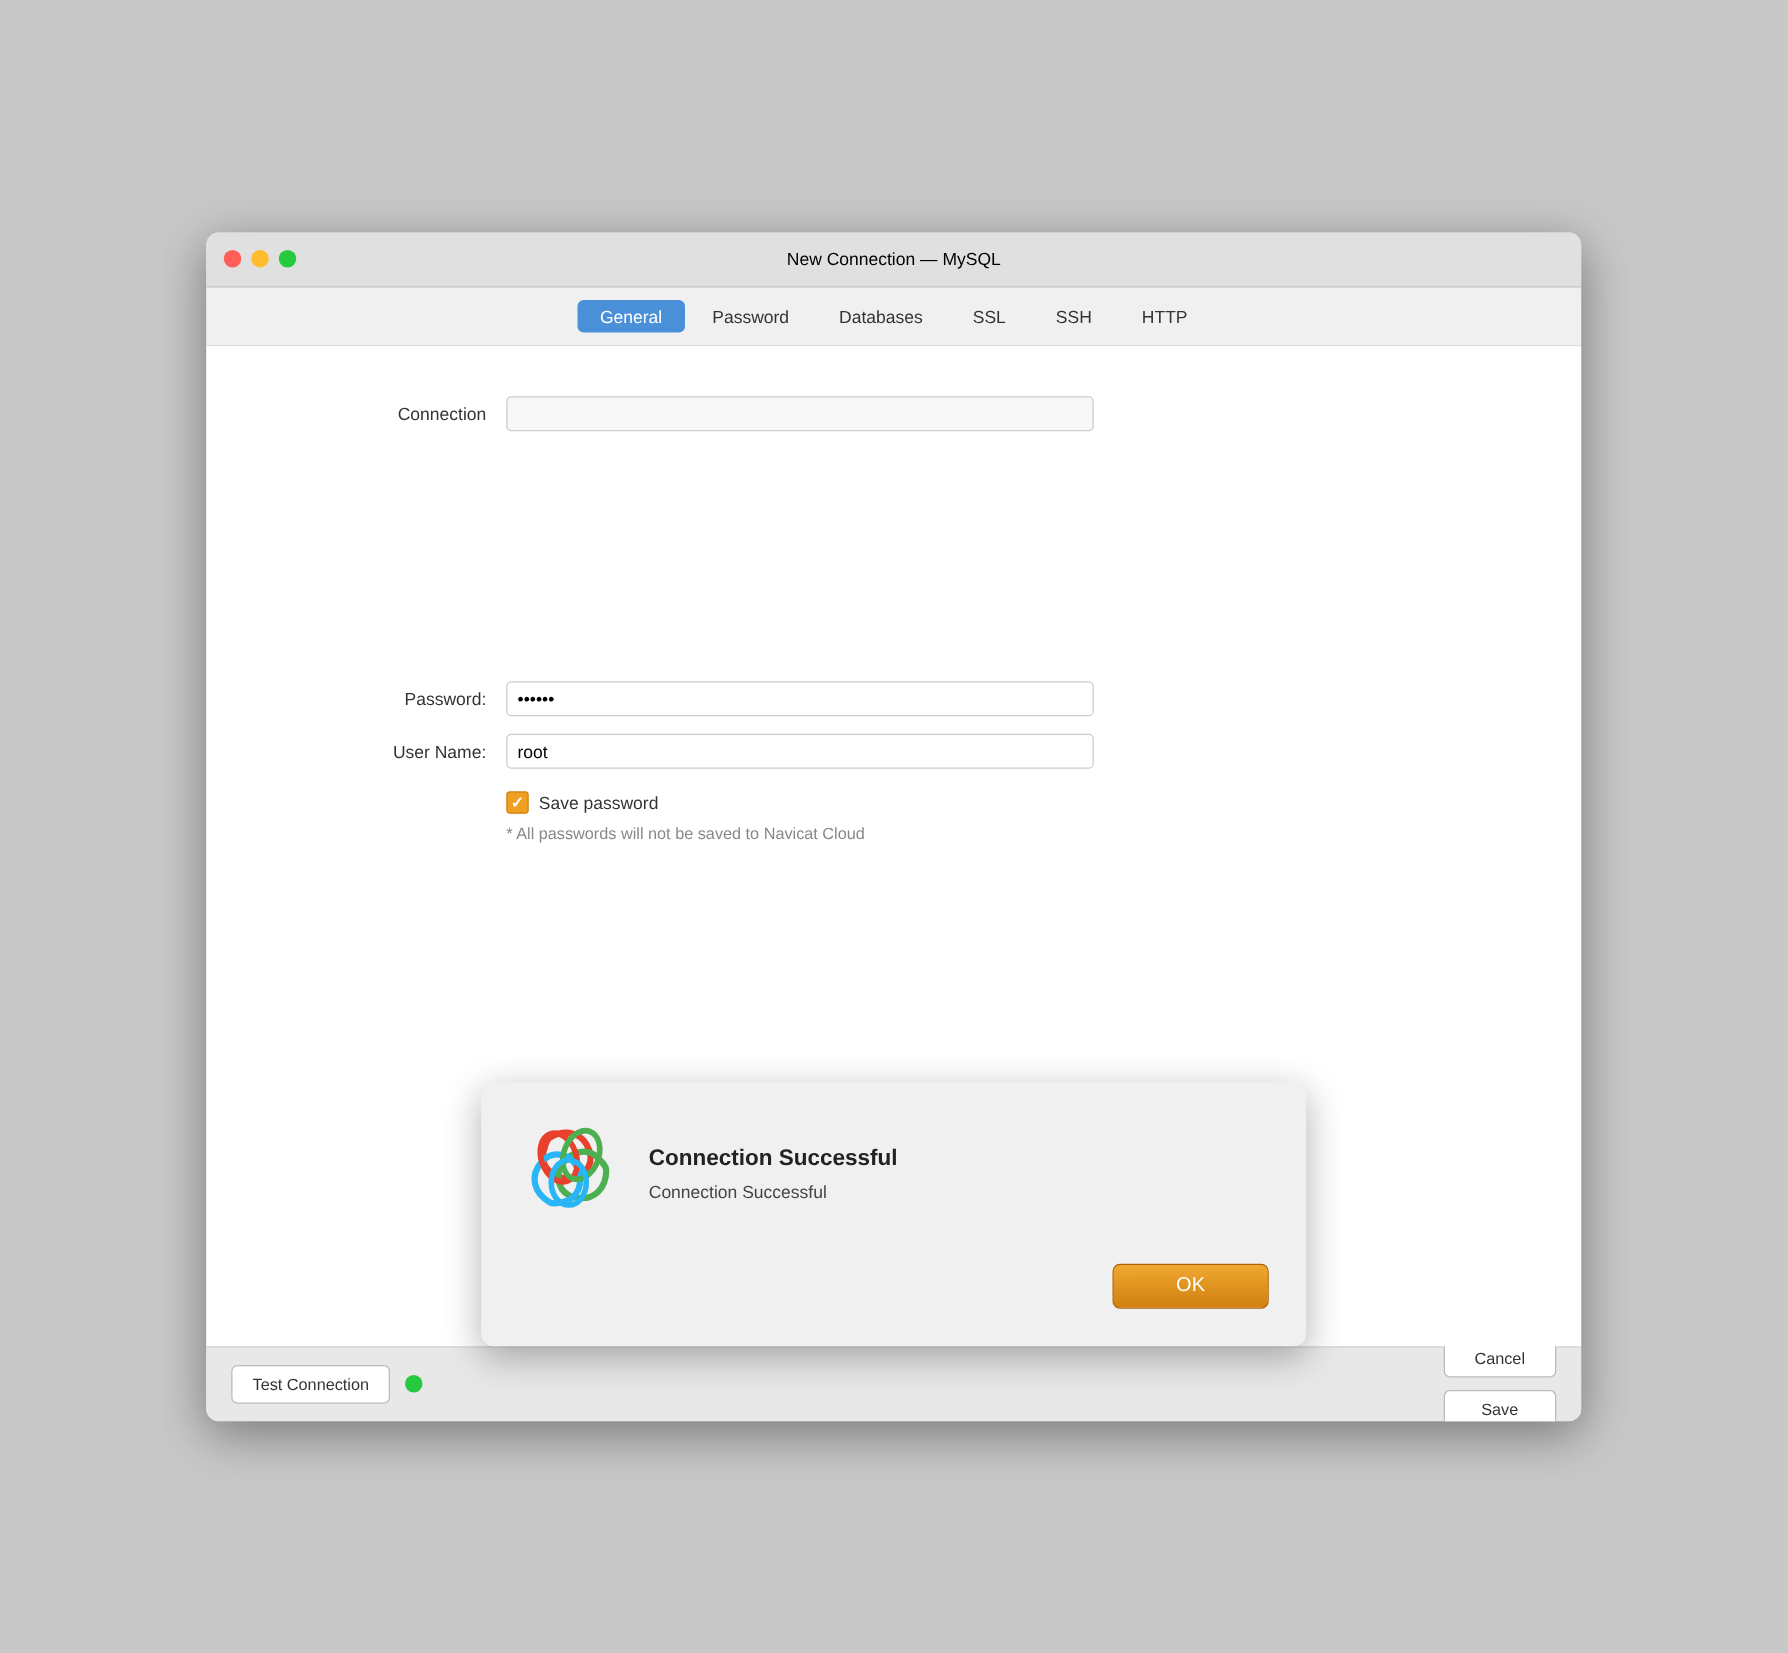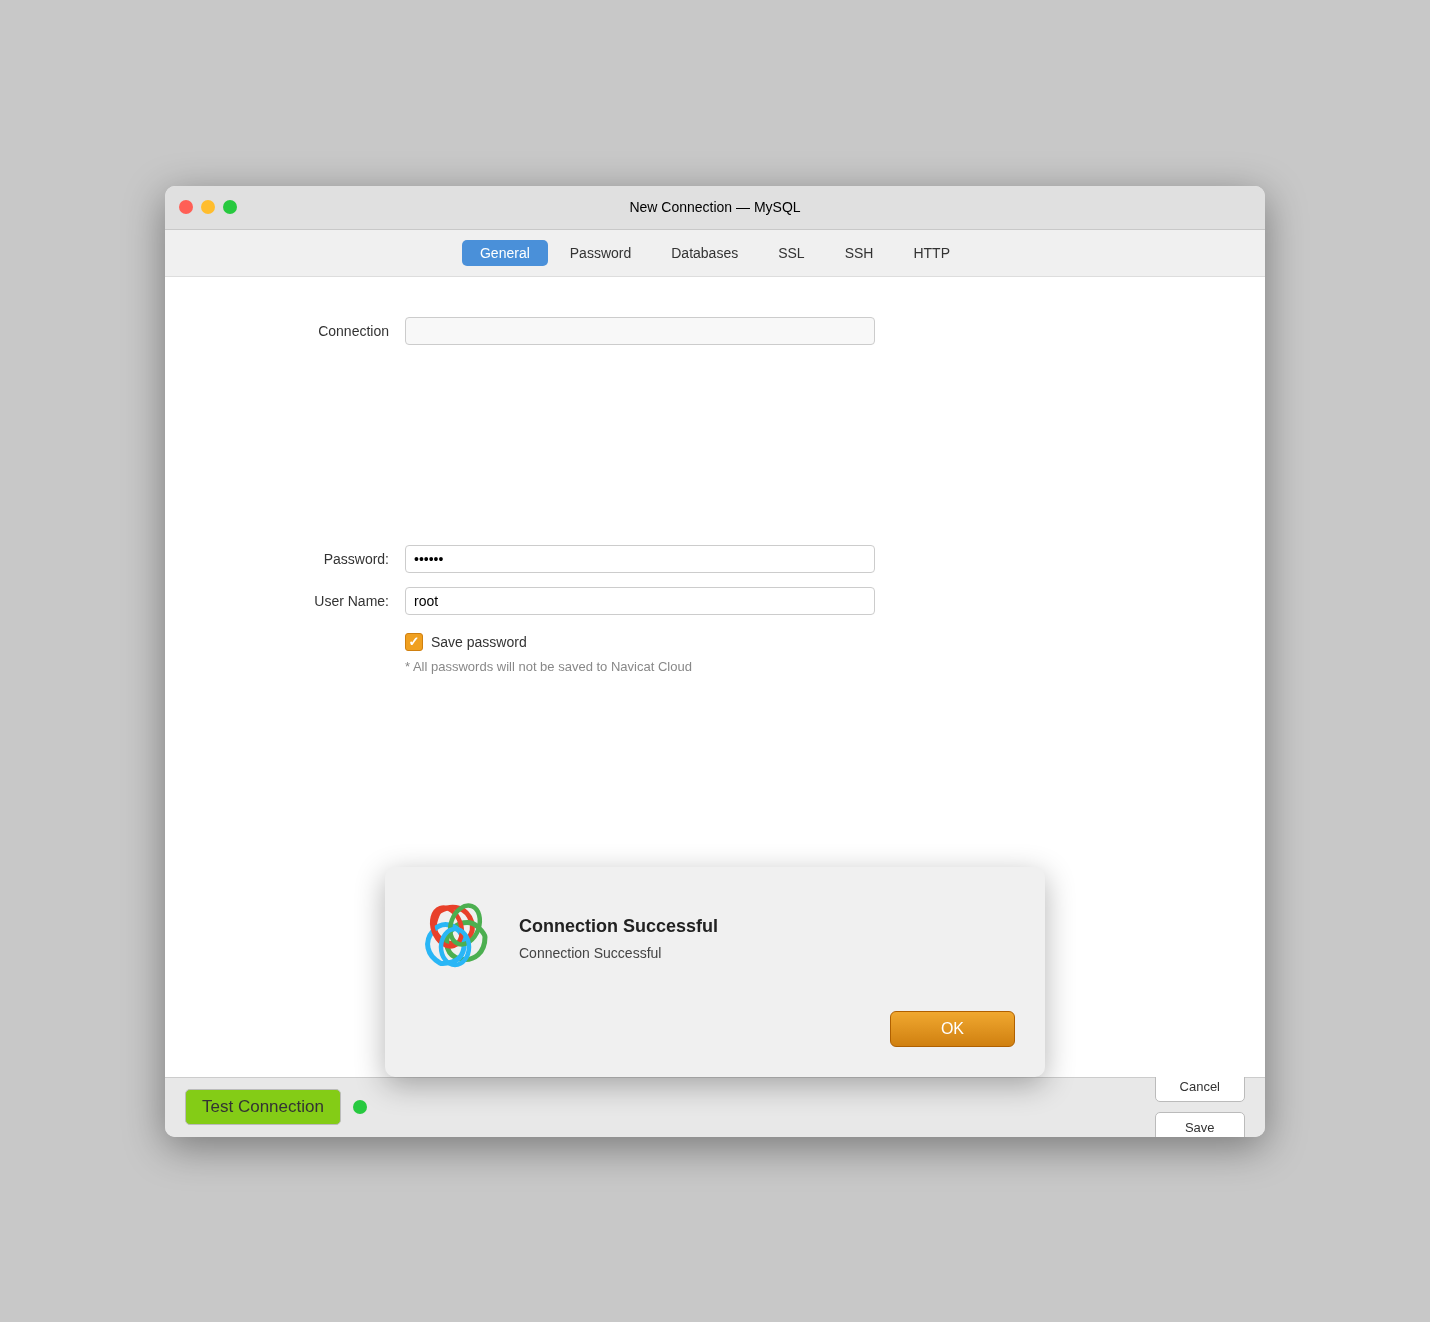--- a/index.html
+++ b/index.html
@@ -164,23 +164,23 @@
       height: 60px;
       display: flex;
       align-items: center;
       padding: 0 20px;
       border-top: 1px solid #ccc;
     }
 
     .test-connection-btn {
       padding: 7px 16px;
       border: 1px solid #bbb;
-      background: #84cc16;
+      background: #ffffff;
       border-radius: 5px;
-      font-size: 17px;
+      font-size: 13px;
       cursor: pointer;
       color: #333;
     }
 
     .status-dot {
       width: 14px;
       height: 14px;
       border-radius: 50%;
       background: #27c93f;
       margin-left: 12px;

